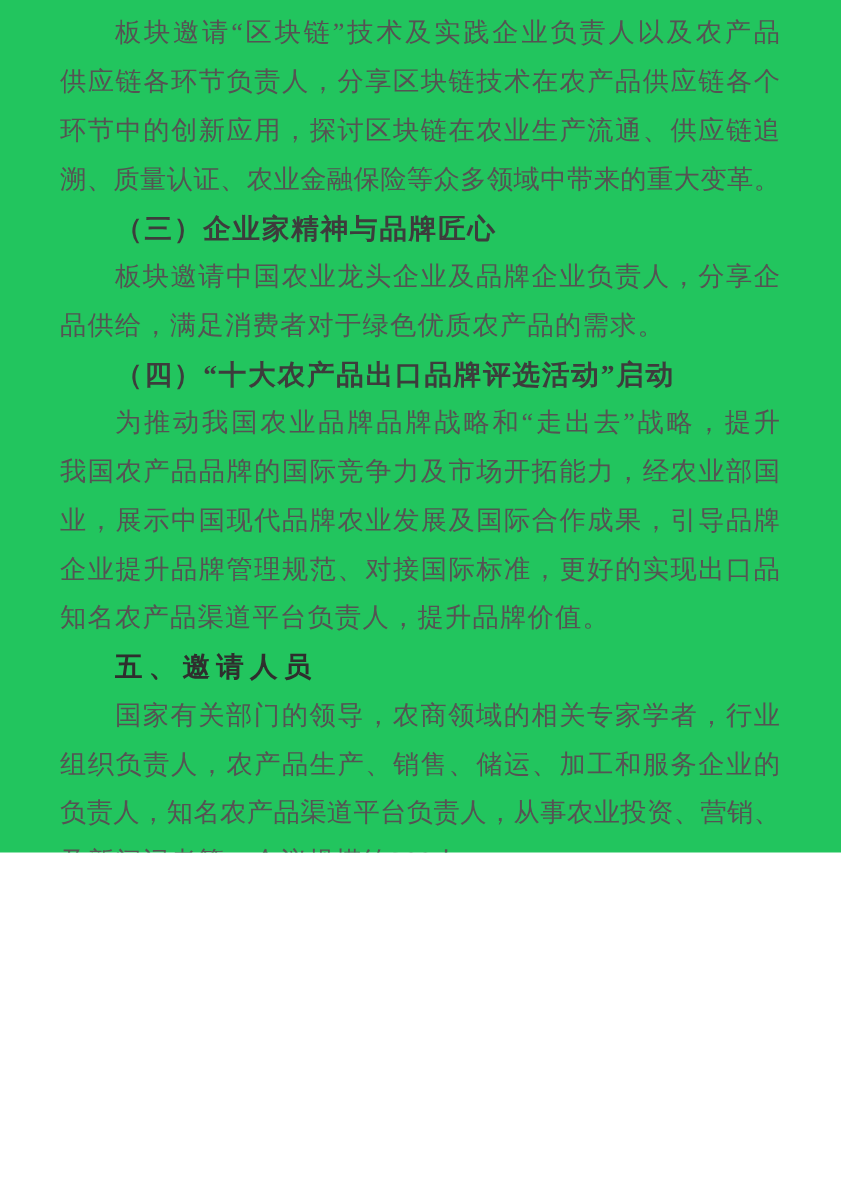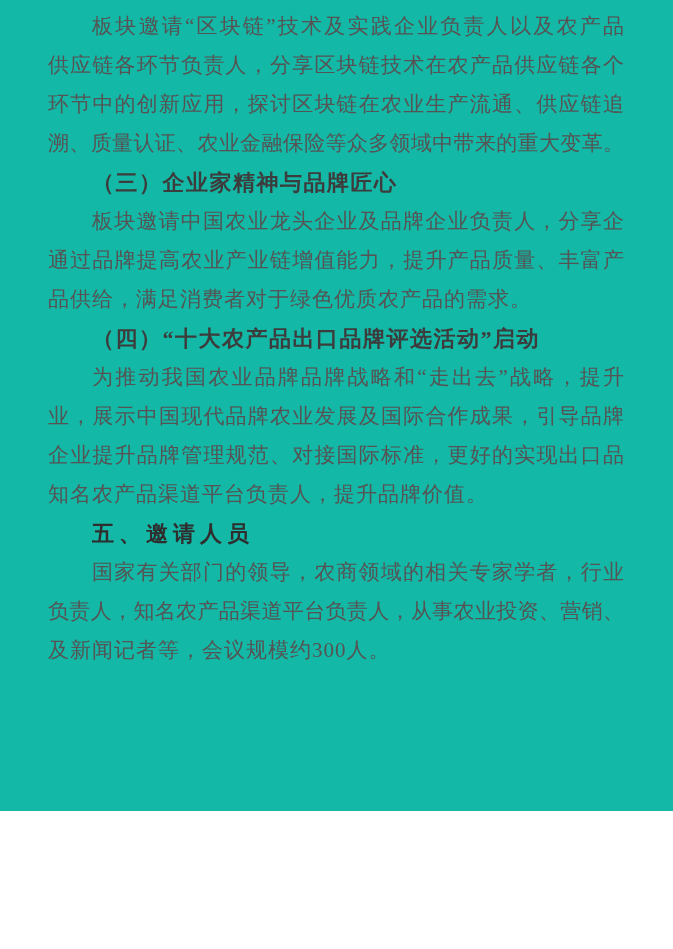--- a/index.html
+++ b/index.html
@@ -1,20 +1,20 @@
 <!DOCTYPE html>
 <html><head>
 <meta charset="utf-8">
 <style>
   html, body { margin: 0; padding: 0; }
   .page {
     position: relative;
     width: 673px;
-    height: 811px;
-    background: #14b8a6;
+    height: 682px;
+    background: #22c55e;
     overflow: hidden;
     font-family: "Liberation Serif", serif;
   }
   .content {
     position: absolute;
     left: 48px;
     top: 7px;
     width: 576px;
   }
   .line {
@@ -75,32 +75,33 @@
   <div class="content">
 
     <p class="line indent">板块邀请“区块链”技术及实践企业负责人以及农产品</p>
     <p class="line">供应链各环节负责人，分享区块链技术在农产品供应链各个</p>
     <p class="line">环节中的创新应用，探讨区块链在农业生产流通、供应链追</p>
     <p class="line">溯、质量认证、农业金融保险等众多领域中带来的重大变革。</p>
 
     <h2 class="heading kai">（三）企业家精神与品牌匠心</h2>
 
     <p class="line indent">板块邀请中国农业龙头企业及品牌企业负责人，分享企</p>
-    <p class="line">通过品牌提高农业产业链增值能力，提升产品质量、丰富产</p>
     <p class="line endline">品供给，满足消费者对于绿色优质农产品的需求。</p>
 
     <h2 class="heading kai">（四）“十大农产品出口品牌评选活动”启动</h2>
 
     <p class="line indent">为推动我国农业品牌品牌战略和“走出去”战略，提升</p>
+    <p class="line">我国农产品品牌的国际竞争力及市场开拓能力，经农业部国</p>
     <p class="line">业，展示中国现代品牌农业发展及国际合作成果，引导品牌</p>
     <p class="line">企业提升品牌管理规范、对接国际标准，更好的实现出口品</p>
     <p class="line endline">知名农产品渠道平台负责人，提升品牌价值。</p>
 
     <h2 class="heading hei">五、邀请人员</h2>
 
     <p class="line indent">国家有关部门的领导，农商领域的相关专家学者，行业</p>
+    <p class="line">组织负责人，农产品生产、销售、储运、加工和服务企业的</p>
     <p class="line">负责人，知名农产品渠道平台负责人，从事农业投资、营销、</p>
     <p class="line endline">及新闻记者等，会议规模约300人。</p>
 
   </div>
 
   <div class="footer">—3—</div>
 </div>
 
 </body></html>

